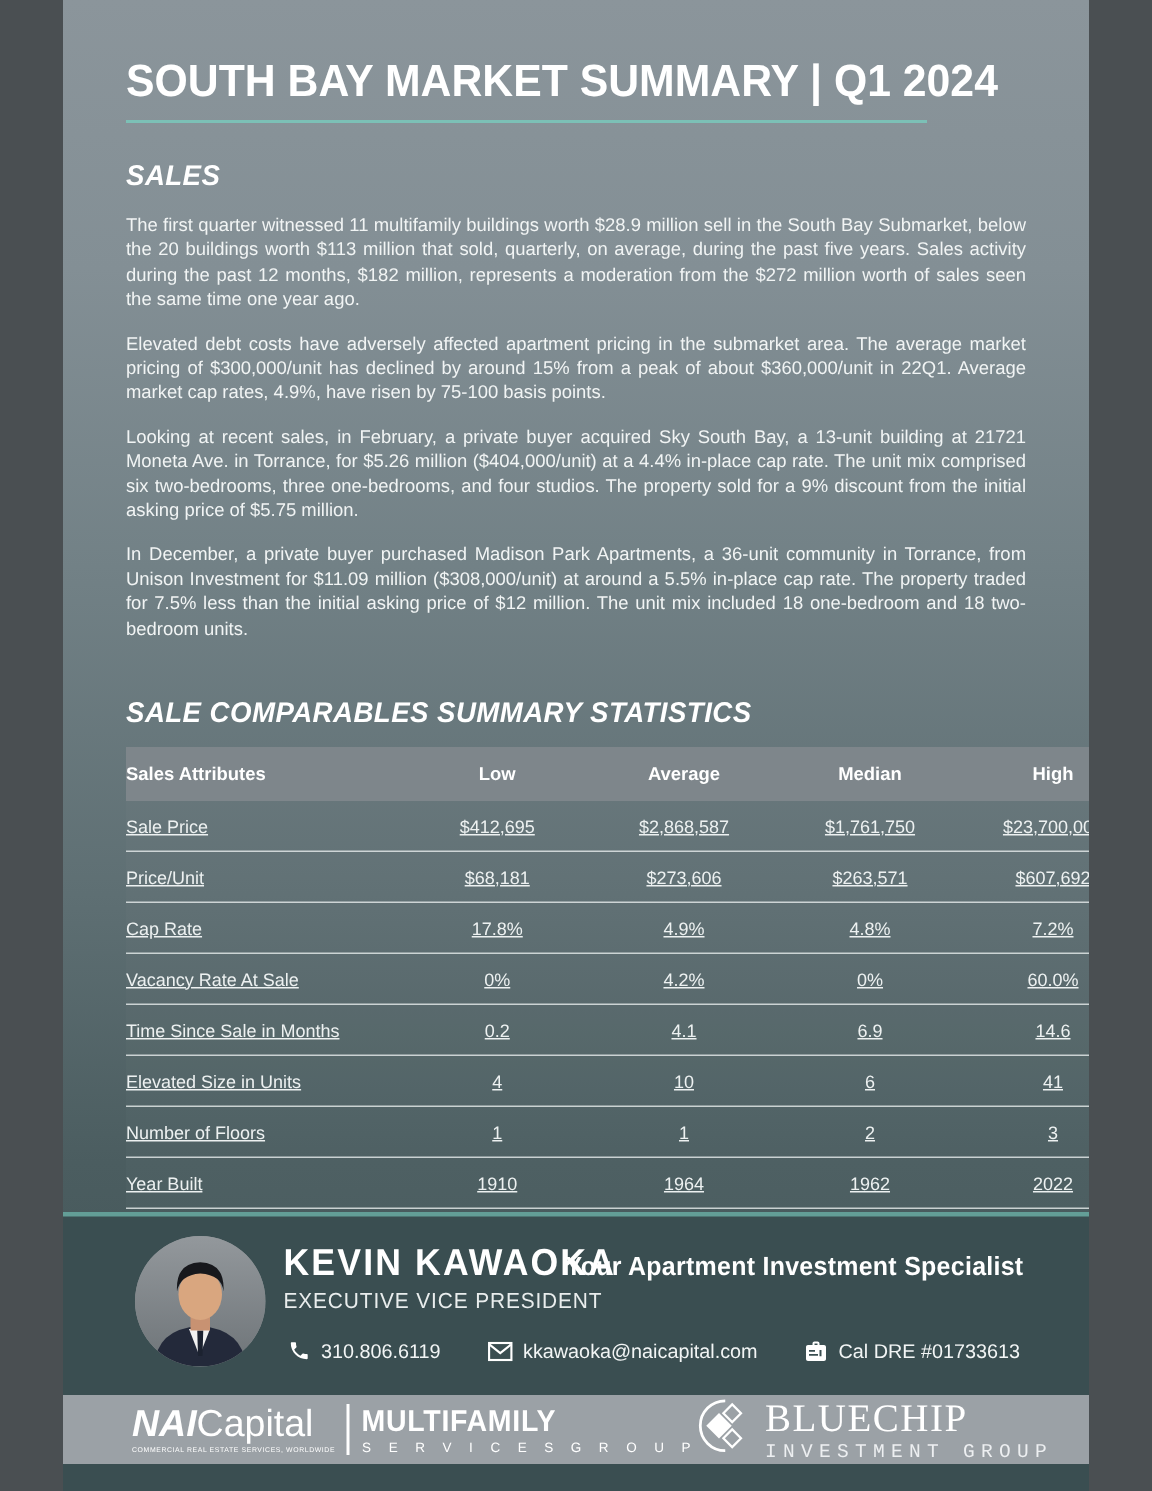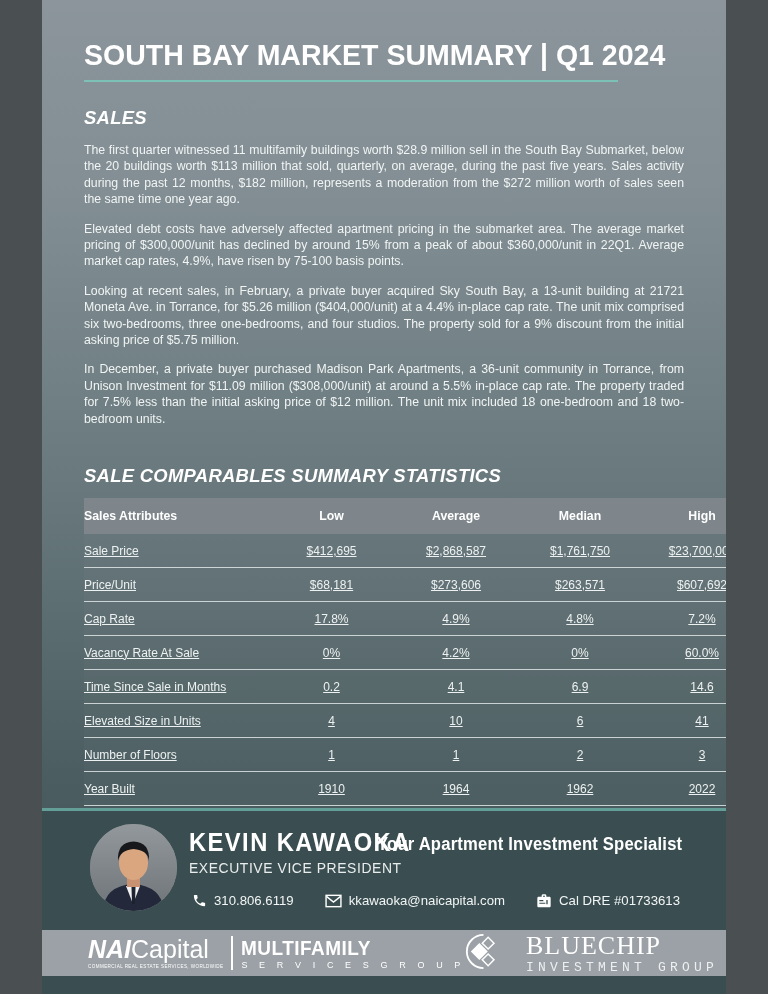--- a/index.html
+++ b/index.html
@@ -87,21 +87,21 @@
   .nai-logo { display:flex; align-items:flex-end; gap:8px; }
   .nai-left { display:flex; flex-direction:column; line-height:1; }
   .nai-brand { color:#ffffff; font-size:25px; line-height:1; white-space:nowrap; }
   .nai-brand .b { font-weight:bold; font-style:italic; }
   .nai-sub { color:#ffffff; font-size:4.6px; letter-spacing:0.4px; margin-top:3px; white-space:nowrap; }
   .nai-divider { width:2px; height:34px; background:#ffffff; }
   .mf-block { display:flex; flex-direction:column; line-height:1; }
   .mf-name { color:#ffffff; font-size:20px; font-weight:bold; letter-spacing:0.5px; transform:scaleX(0.95); transform-origin:left center; white-space:nowrap; }
   .mf-sub { color:#ffffff; font-size:9px; letter-spacing:4.6px; margin-top:3px; white-space:nowrap; }
 
-  .bluechip-logo { display:flex; align-items:center; gap:24px; padding-right:12px; }
+  .bluechip-logo { display:flex; align-items:center; gap:8px; padding-right:12px; }
   .bc-text { display:flex; flex-direction:column; line-height:1; }
   .bc-name { color:#ffffff; font-family:"Liberation Serif", serif; font-size:26px; letter-spacing:1px; white-space:nowrap; }
   .bc-sub { color:#EDEFF1; font-size:13px; letter-spacing:4.2px; margin-top:2px; font-family:Liberation Mono, monospace; white-space:nowrap; }
 </style>
 </head>
 <body>
 
 <div class="page">
   <div class="content">
 

